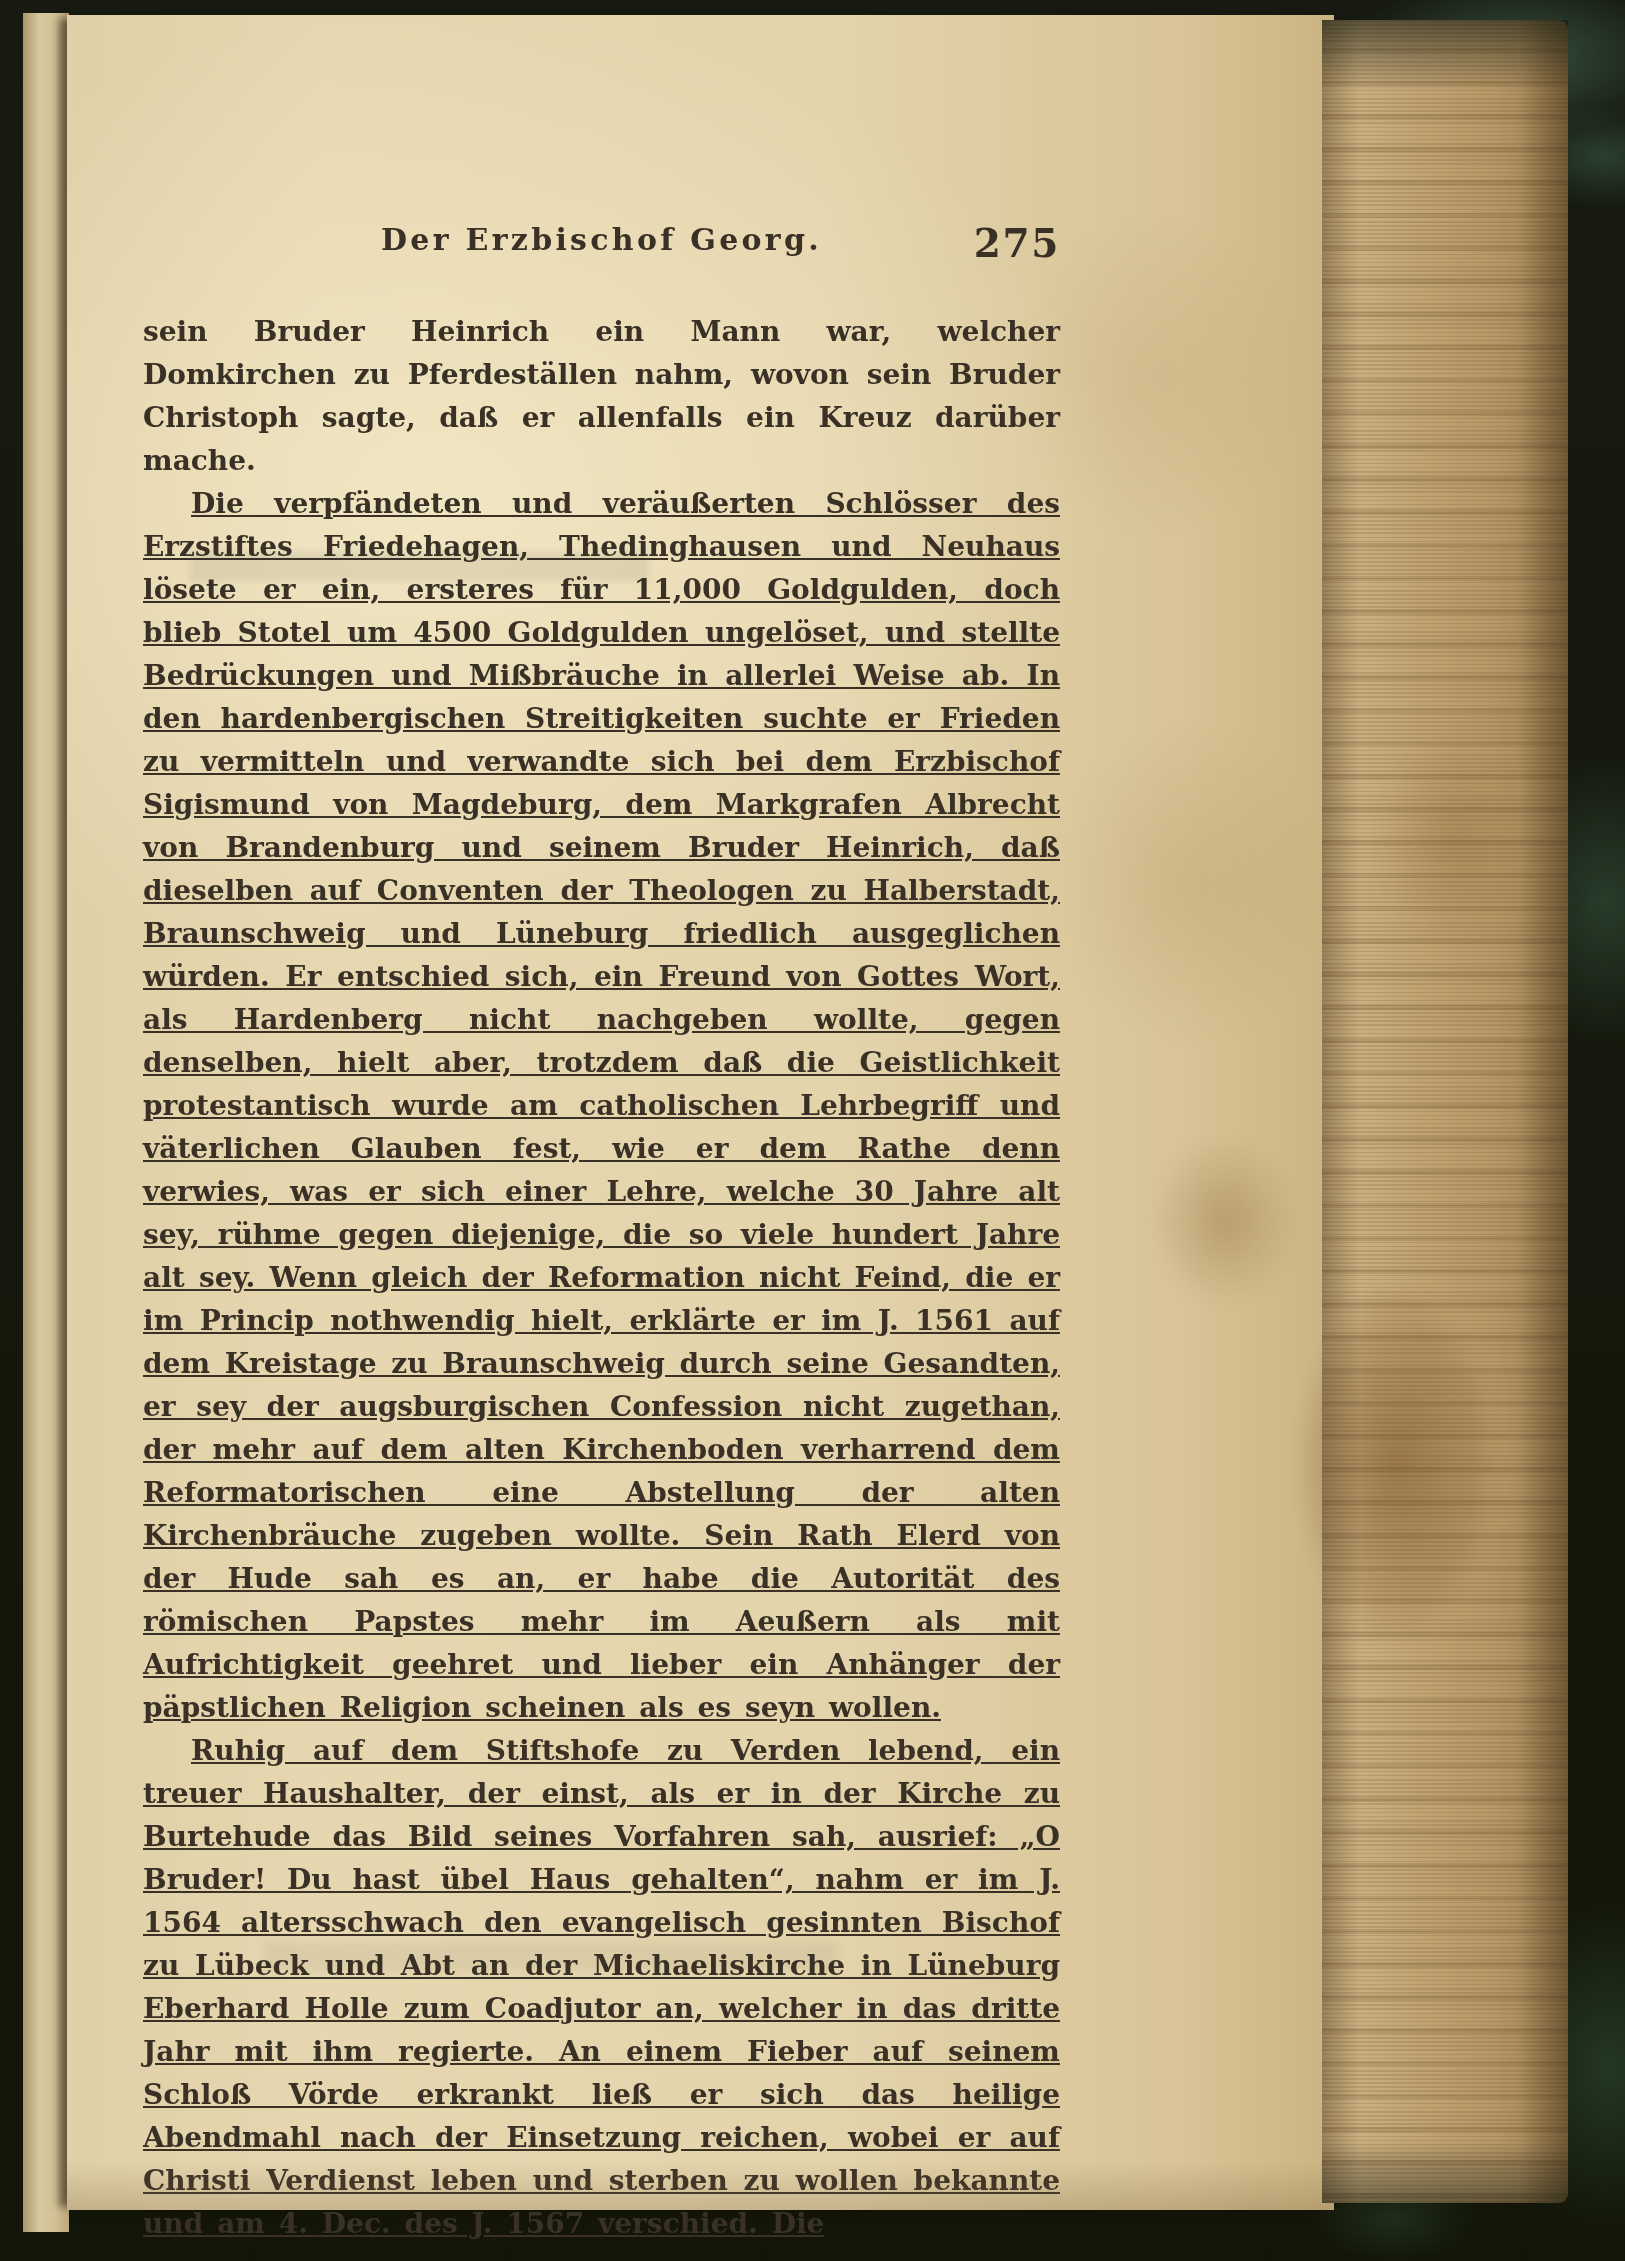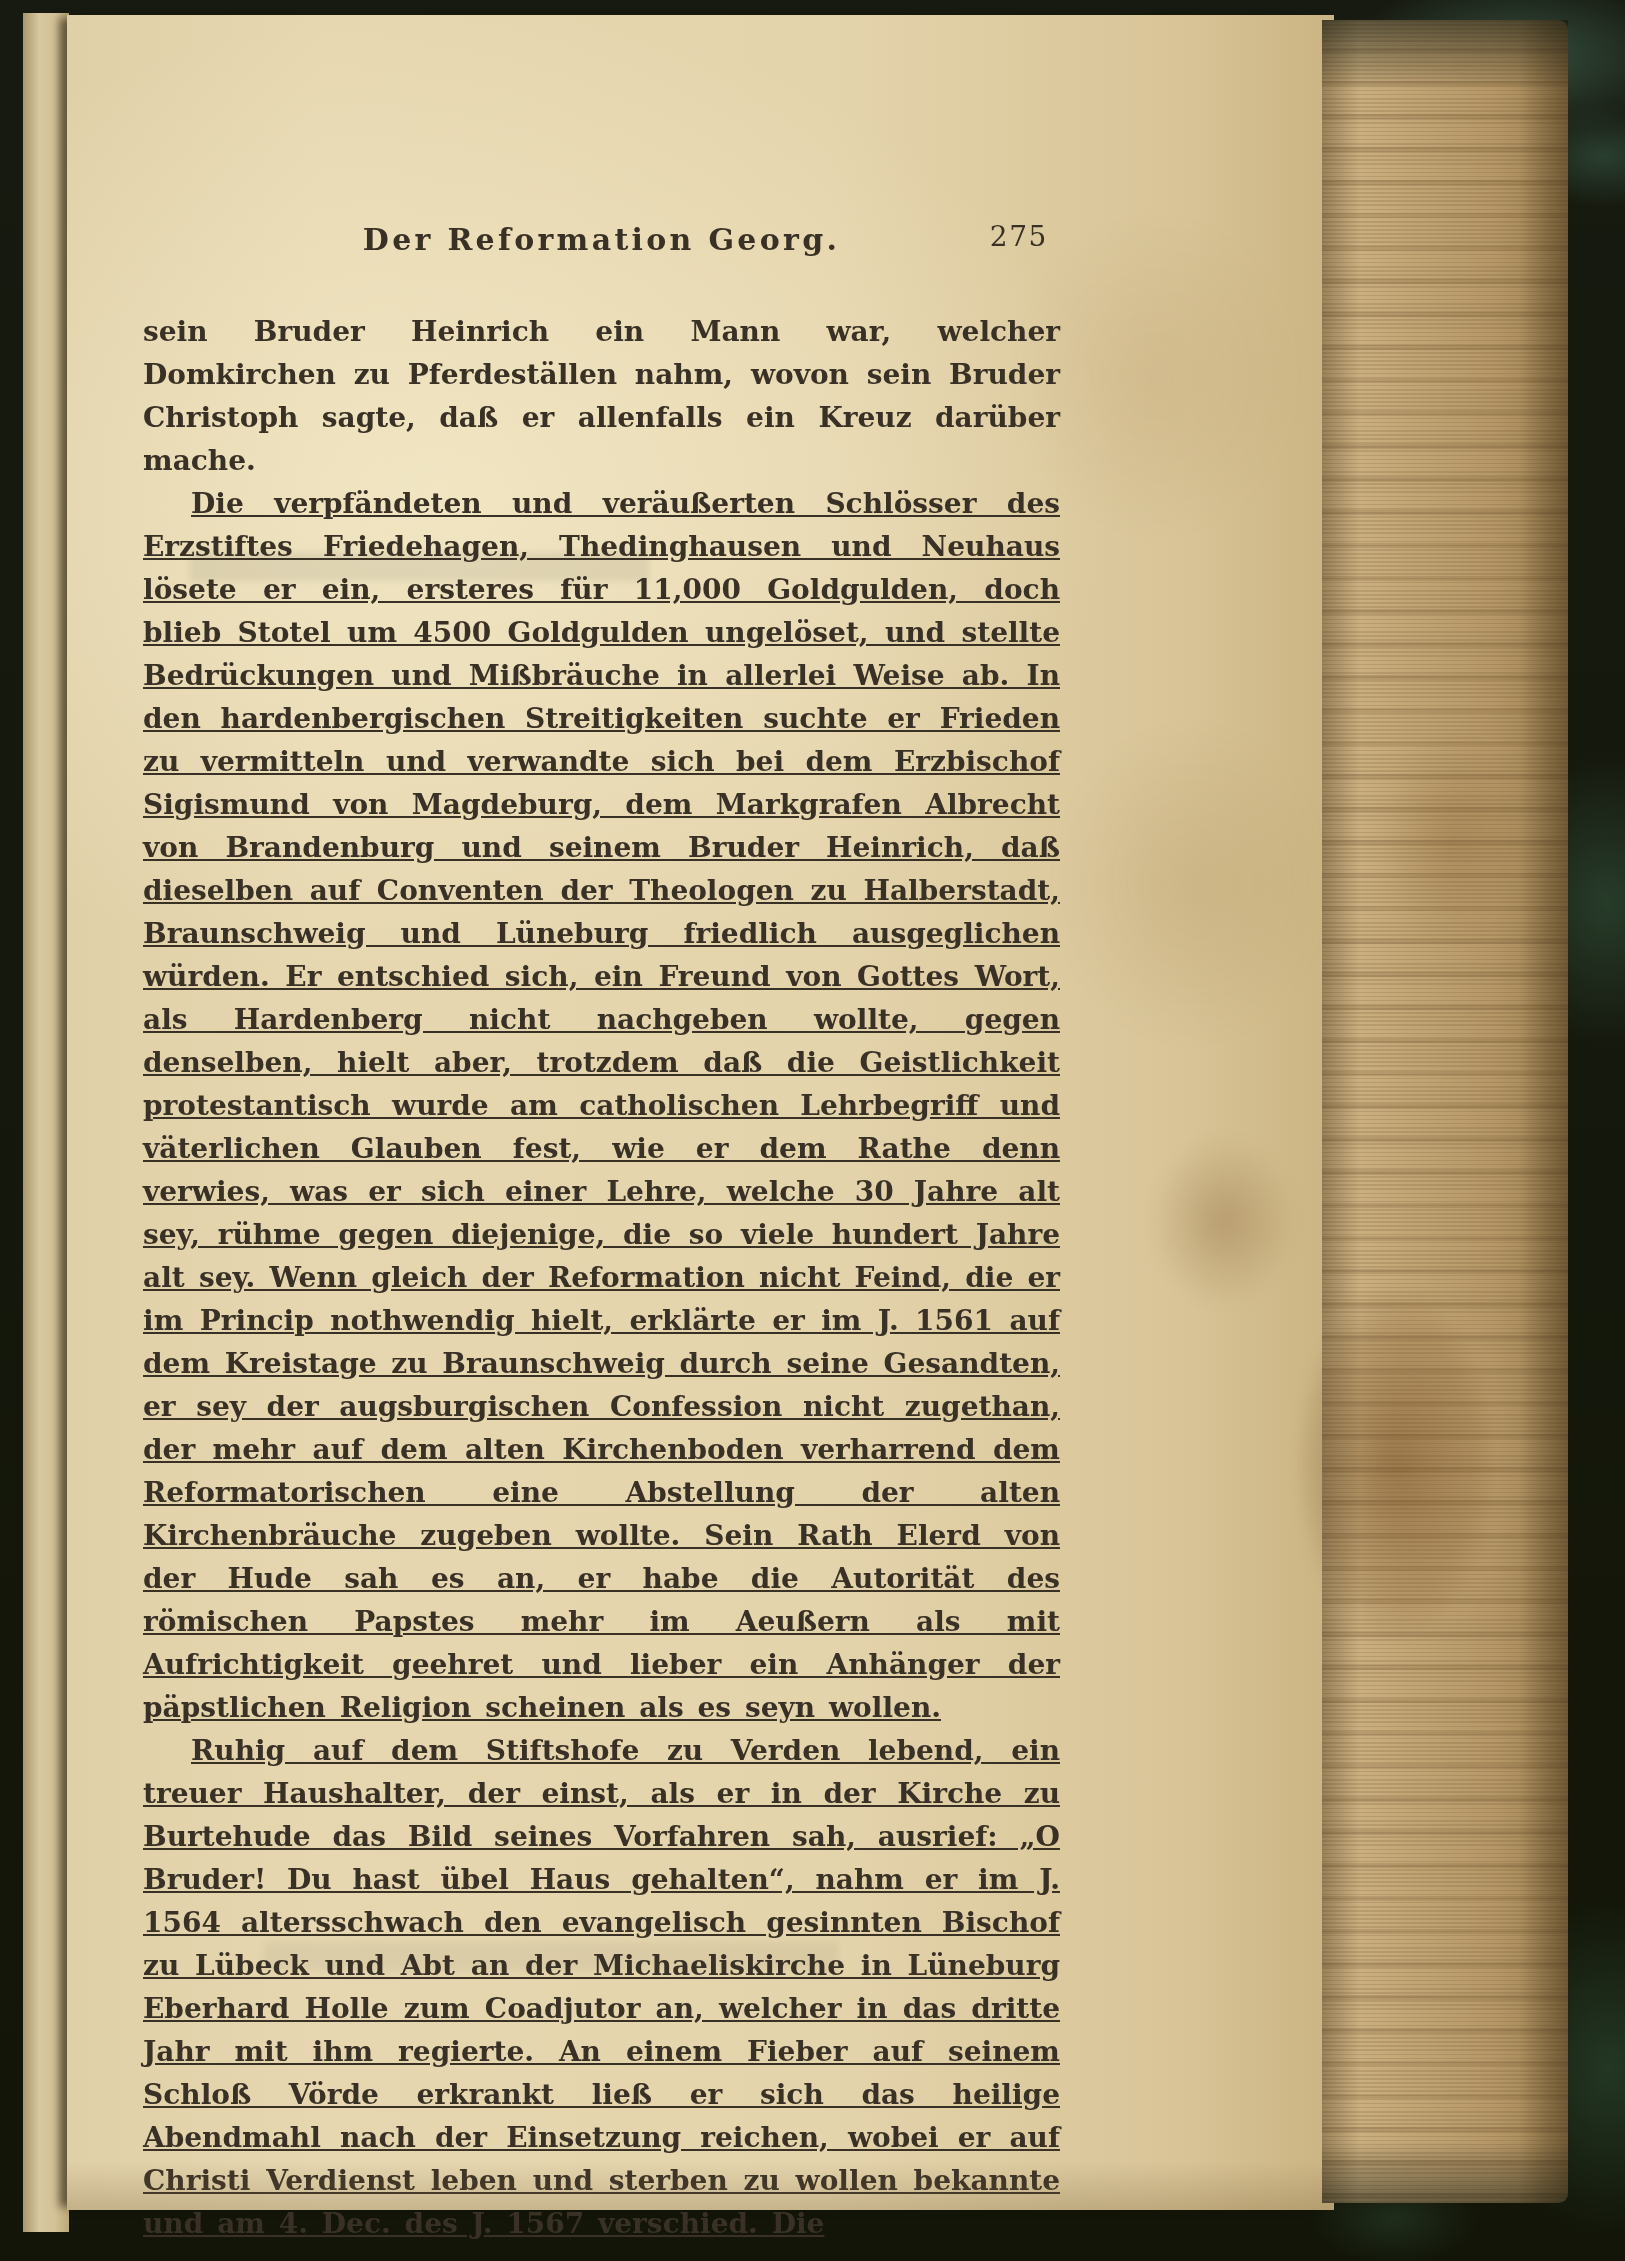--- a/index.html
+++ b/index.html
@@ -82,22 +82,22 @@
 
   
   .content { position:absolute; left:76px; top:0; width:917px; height:100%; color:#3a3126; }
 
   .header { position:absolute; top:207px; left:0; width:100%; }
   .running-title {
     display:block; text-align:center;
     font-size:30px; font-weight:bold; letter-spacing:3.3px;
   }
   .page-number {
-    position:absolute; right:12px; top:-1.6px;
-    font-size:28px; font-weight:normal; letter-spacing:1.6px;
+    position:absolute; right:0; top:-1.6px;
+    font-size:39px; font-weight:bold; letter-spacing:1.6px;
   }
 
   .textblock {
     position:absolute; top:295px; left:0; width:100%;
     font-size:28px; line-height:43px; font-weight:bold;
     text-align:justify; word-spacing:4.1px;
   }
   .textblock p { text-indent:0; }
   .textblock p.indent { text-indent:48px;text-decoration:underline; }
 
@@ -117,21 +117,21 @@
   <div class="show-through show-1"></div>
   <div class="show-through show-2"></div>
 
   <div class="stain stain-mottle"></div>
   <div class="stain stain-a"></div>
   <div class="stain stain-b"></div>
 
   <div class="content">
 
     <div class="header">
-      <span class="running-title">Der Reformation Georg.</span>
+      <span class="running-title">Der Erzbischof Georg.</span>
       <span class="page-number">275</span>
     </div>
 
     <div class="textblock">
       <p>sein Bruder Heinrich ein Mann war, welcher Domkirchen zu Pferdeställen nahm, wovon sein Bruder Christoph sagte, daß er allenfalls ein Kreuz darüber mache.</p>
       <p class="indent">Die verpfändeten und veräußerten Schlösser des Erzstiftes Friedehagen, Thedinghausen und Neuhaus lösete er ein, ersteres für 11,000 Goldgulden, doch blieb Stotel um 4500 Goldgulden ungelöset, und stellte Bedrückungen und Mißbräuche in allerlei Weise ab. In den hardenbergischen Streitigkeiten suchte er Frieden zu vermitteln und verwandte sich bei dem Erzbischof Sigismund von Magdeburg, dem Markgrafen Albrecht von Brandenburg und seinem Bruder Heinrich, daß dieselben auf Conventen der Theologen zu Halberstadt, Braunschweig und Lüneburg friedlich ausgeglichen würden. Er entschied sich, ein Freund von Gottes Wort, als Hardenberg nicht nachgeben wollte, gegen denselben, hielt aber, trotzdem daß die Geistlichkeit protestantisch wurde am catholischen Lehrbegriff und väterlichen Glauben fest, wie er dem Rathe denn verwies, was er sich einer Lehre, welche 30 Jahre alt sey, rühme gegen diejenige, die so viele hundert Jahre alt sey. Wenn gleich der Reformation nicht Feind, die er im Princip nothwendig hielt, erklärte er im J. 1561 auf dem Kreistage zu Braunschweig durch seine Gesandten, er sey der augsburgischen Confession nicht zugethan, der mehr auf dem alten Kirchenboden verharrend dem Reformatorischen eine Abstellung der alten Kirchenbräuche zugeben wollte. Sein Rath Elerd von der Hude sah es an, er habe die Autorität des römischen Papstes mehr im Aeußern als mit Aufrichtigkeit geehret und lieber ein Anhänger der päpstlichen Religion scheinen als es seyn wollen.</p>
       <p class="indent">Ruhig auf dem Stiftshofe zu Verden lebend, ein treuer Haushalter, der einst, als er in der Kirche zu Burtehude das Bild seines Vorfahren sah, ausrief: „O Bruder! Du hast übel Haus gehalten“, nahm er im J. 1564 altersschwach den evangelisch gesinnten Bischof zu Lübeck und Abt an der Michaeliskirche in Lüneburg Eberhard Holle zum Coadjutor an, welcher in das dritte Jahr mit ihm regierte. An einem Fieber auf seinem Schloß Vörde erkrankt ließ er sich das heilige Abendmahl nach der Einsetzung reichen, wobei er auf Christi Verdienst leben und sterben zu wollen bekannte und am 4. Dec. des J. 1567 verschied. Die</p>
 
       <div class="signature-row">
         <span class="sig"><span>18</span><sup>*</sup></span>

